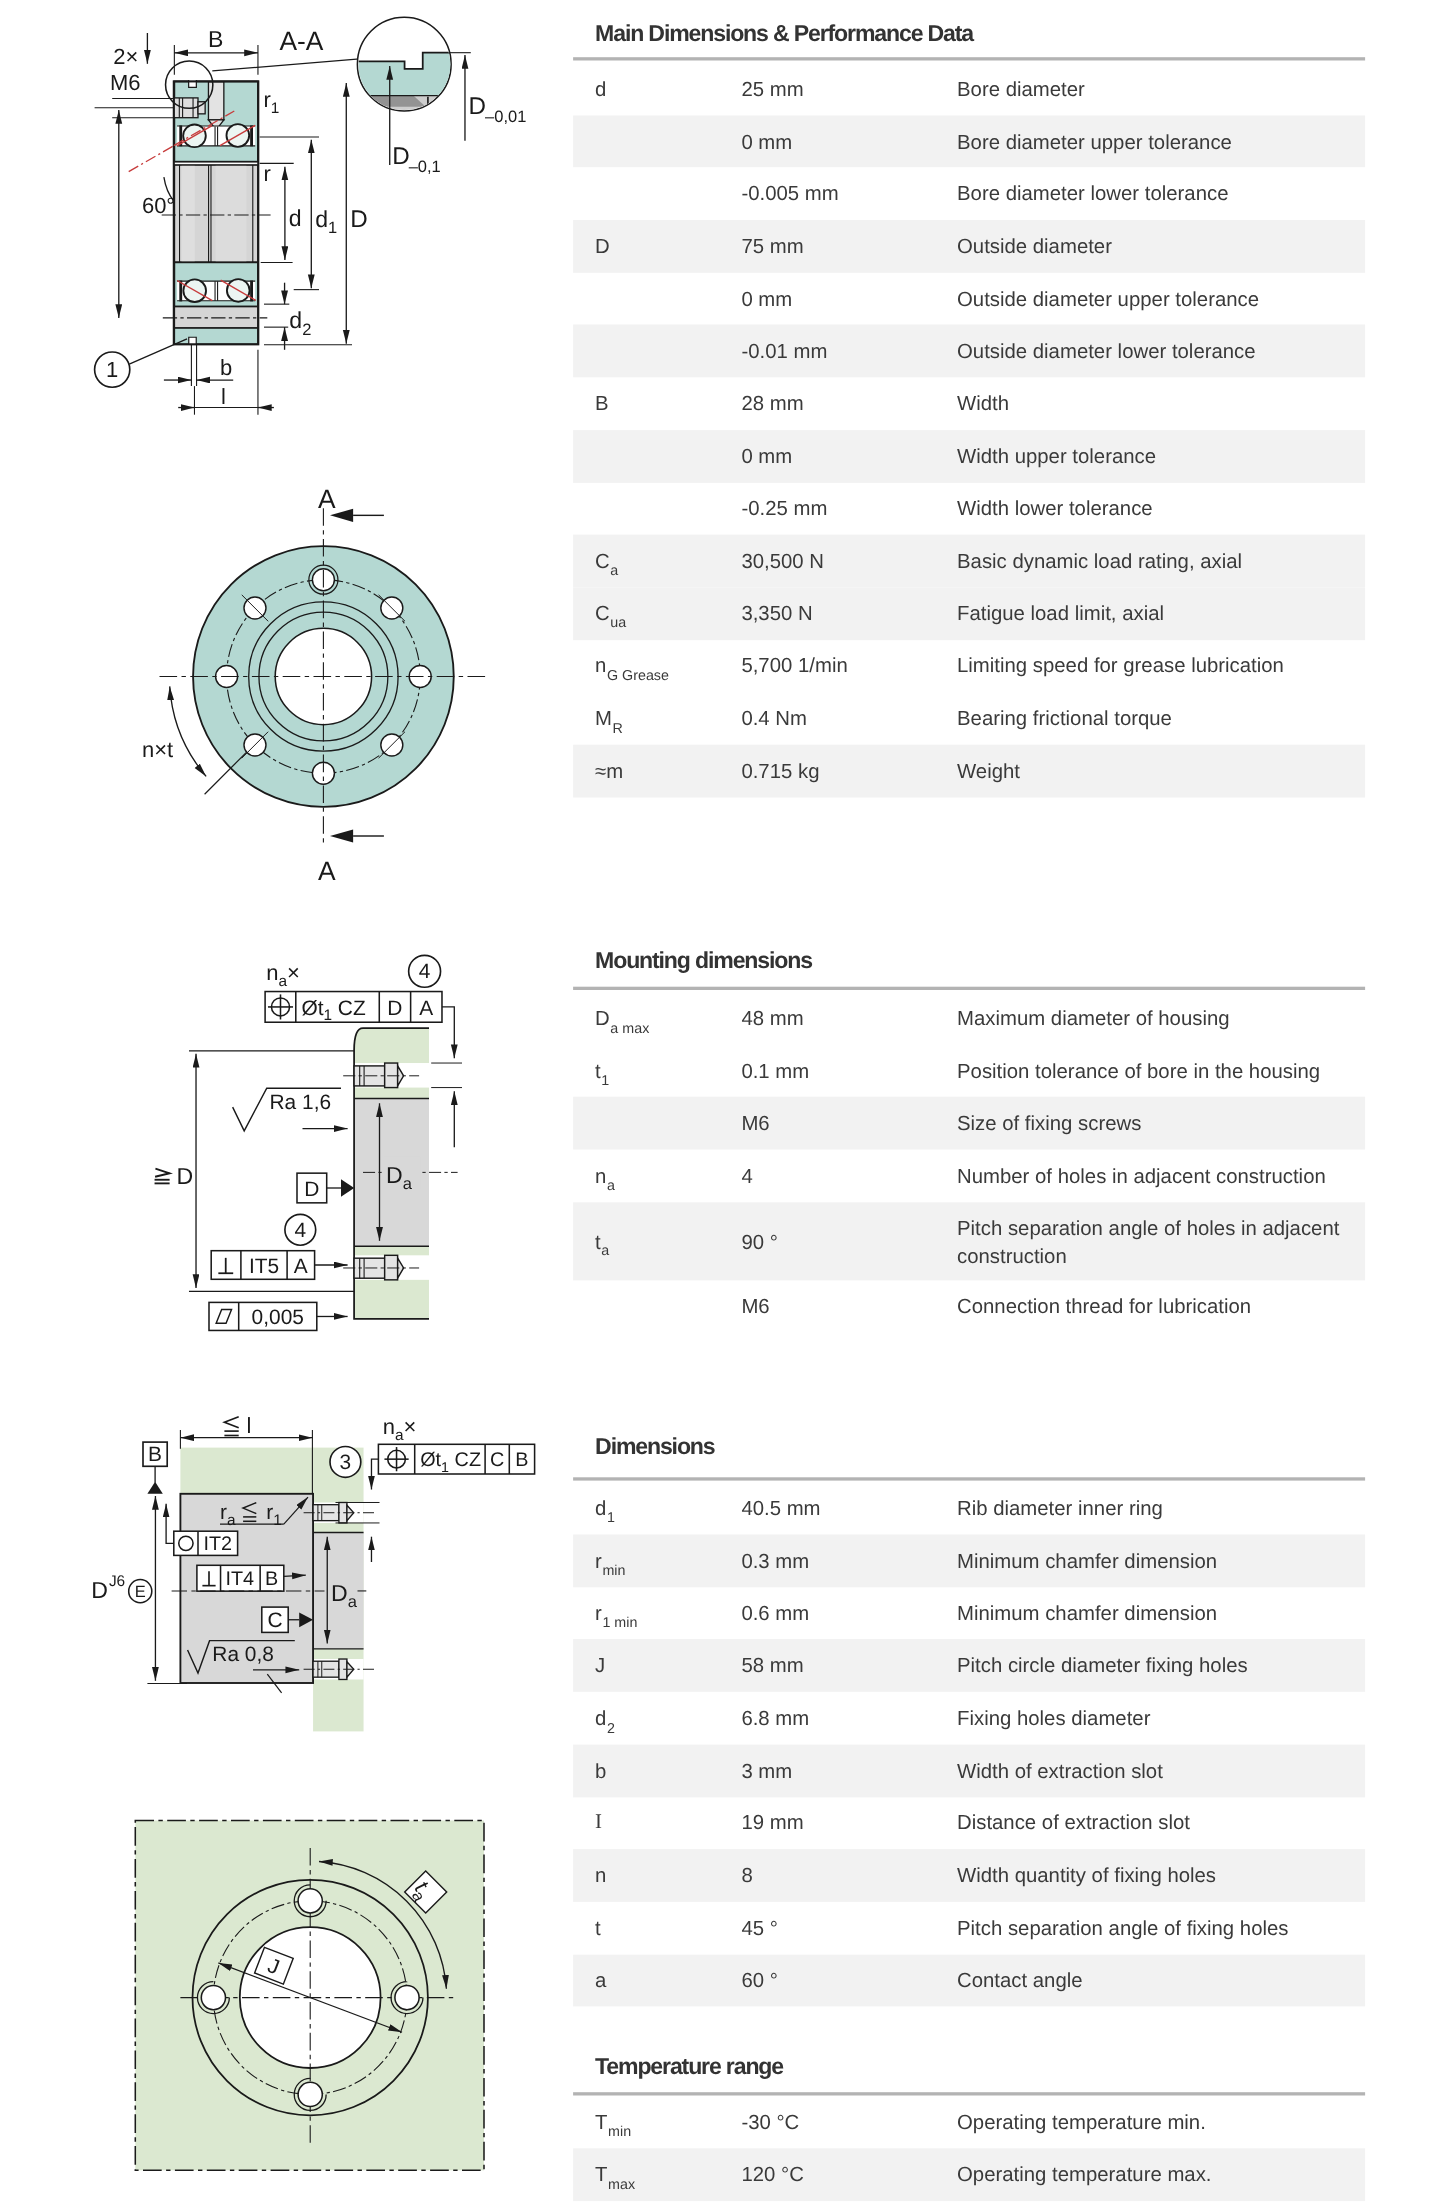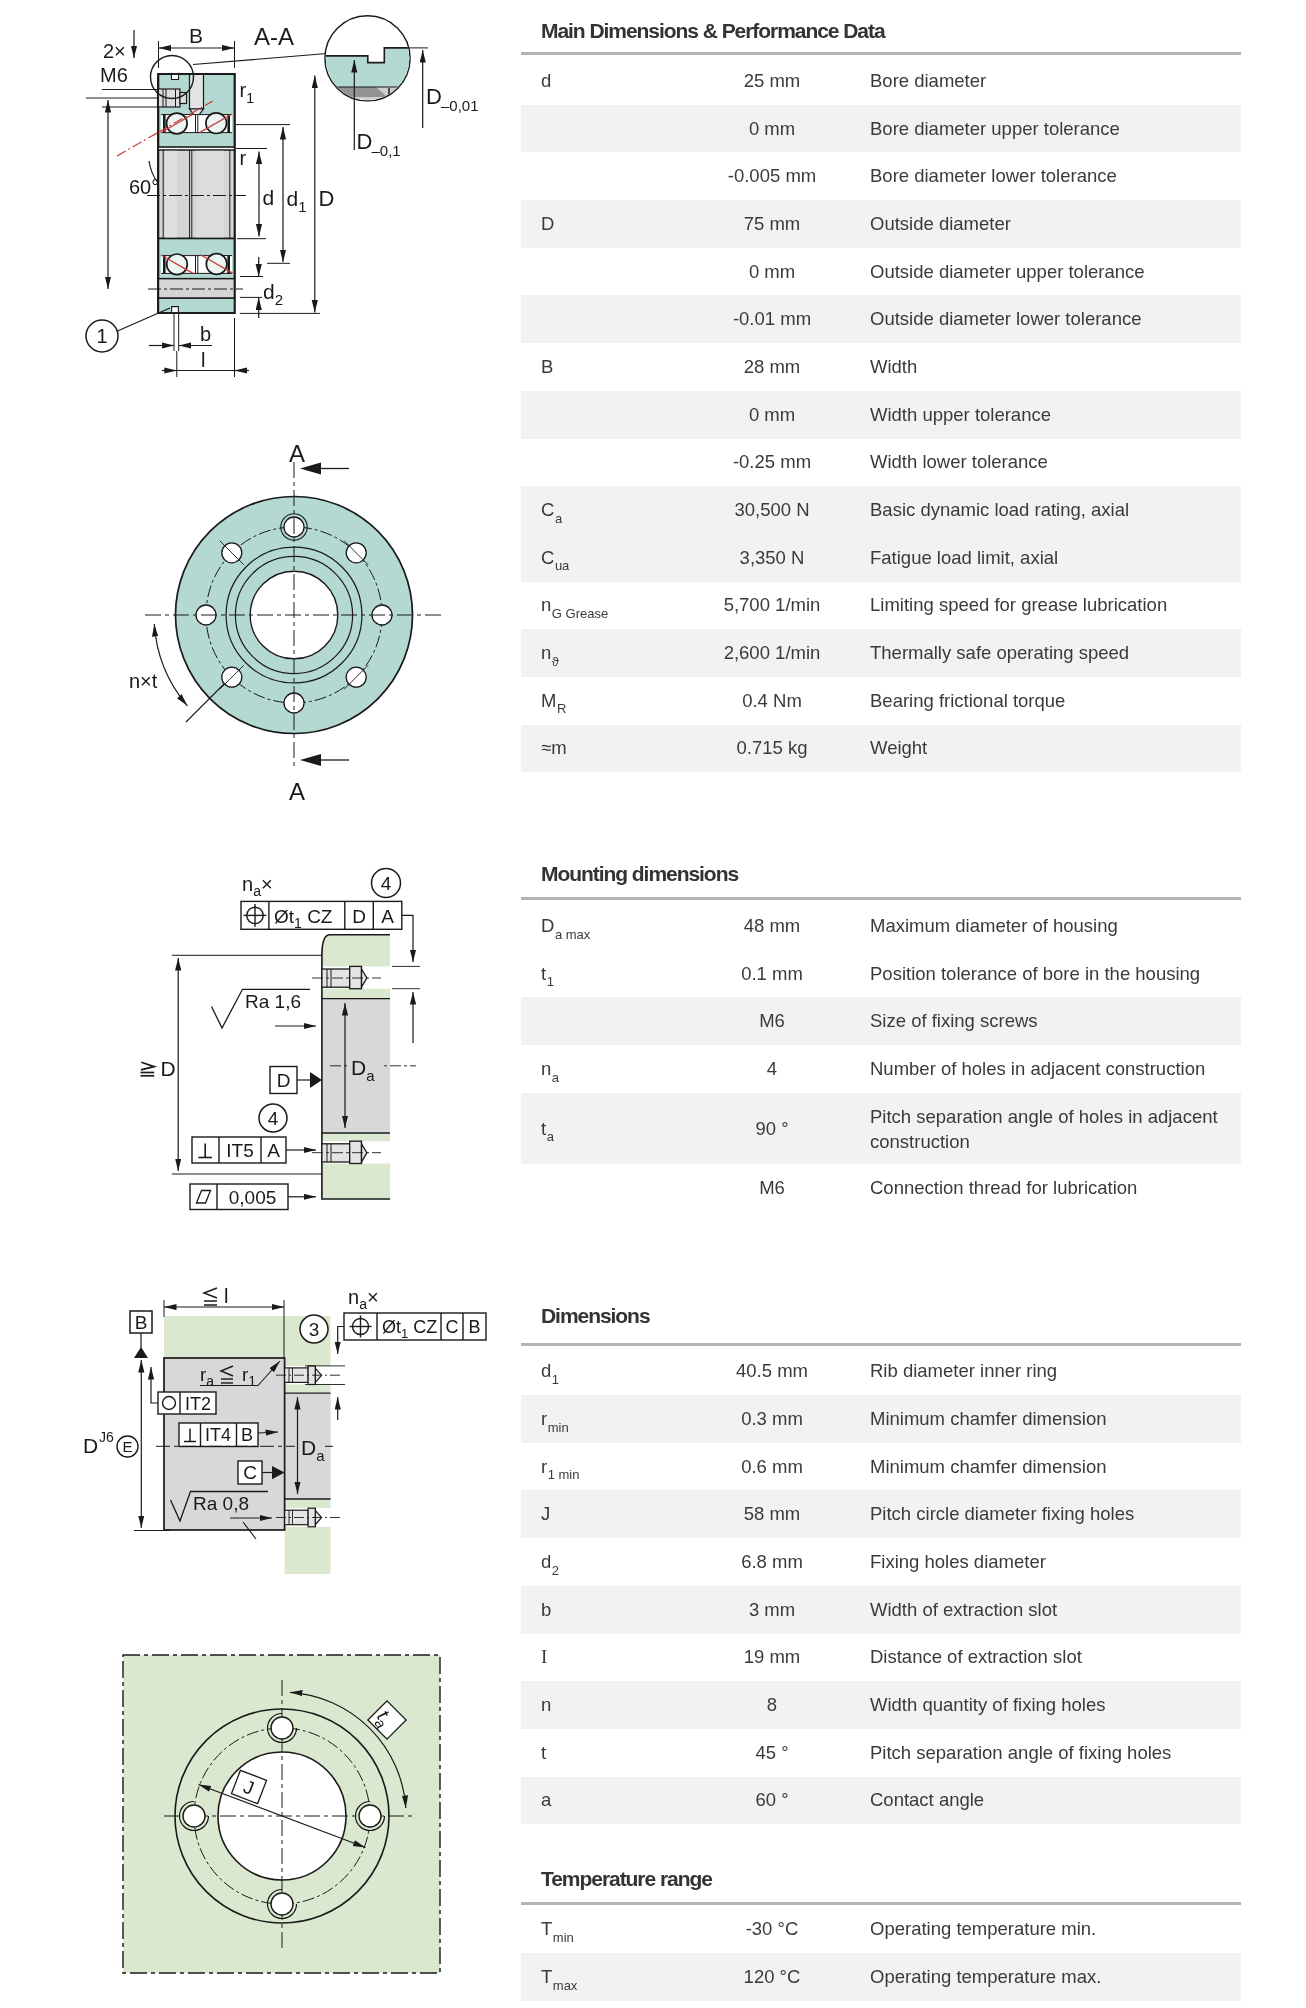--- a/index.html
+++ b/index.html
@@ -6,21 +6,21 @@
   body{width:1306px;height:2008px;position:relative;background:#fff;overflow:hidden;
        font-family:"Liberation Sans", sans-serif;color:#3a3a3a;}
   .hdr{position:absolute;left:521px;width:720px;font-weight:bold;font-size:21px;
        letter-spacing:-1.05px;color:#333;padding-left:20px;box-sizing:border-box;}
   .rule{position:absolute;left:521px;width:720px;height:3px;background:#b3b3b3;}
   .tbl{position:absolute;left:521px;width:720px;}
   .row{display:flex;align-items:center;height:47.7px;font-size:18.5px;box-sizing:border-box;
        padding-left:20px;}
   .row.g{background:#f2f2f2;}
   .c1{width:133px;flex:none;}
-  .c2{width:196px;flex:none;text-align:center;}
+  .c2{width:196px;flex:none;}
   .c3{flex:1;padding-right:10px;}
   sub.s{font-size:13px;line-height:0;position:relative;top:2px;left:0.5px;letter-spacing:0;}
   .serifI{font-family:"Liberation Serif",serif;font-size:19px;}
   svg{position:absolute;overflow:visible;}
   svg text{font-family:"Liberation Sans",sans-serif;fill:#1a1a1a;}
 </style>
 </head>
 <body>
 
 <div class="hdr" style="top:18.5px;">Main Dimensions &amp; Performance Data</div>
@@ -95,25 +95,20 @@
       <span class="c2">3,350 N</span>
       <span class="c3">Fatigue load limit, axial</span>
     </div>
 
   <div class="row">
       <span class="c1">n<sub class="s">G Grease</sub></span>
       <span class="c2">5,700 1/min</span>
       <span class="c3">Limiting speed for grease lubrication</span>
     </div>
 
-  <div class="row g">
-      <span class="c1">n<sub class="s">ϑ</sub></span>
-      <span class="c2">2,600 1/min</span>
-      <span class="c3">Thermally safe operating speed</span>
-    </div>
 
   <div class="row">
       <span class="c1">M<sub class="s">R</sub></span>
       <span class="c2">0.4 Nm</span>
       <span class="c3">Bearing frictional torque</span>
     </div>
 
   <div class="row g">
       <span class="c1">≈m</span>
       <span class="c2">0.715 kg</span>

